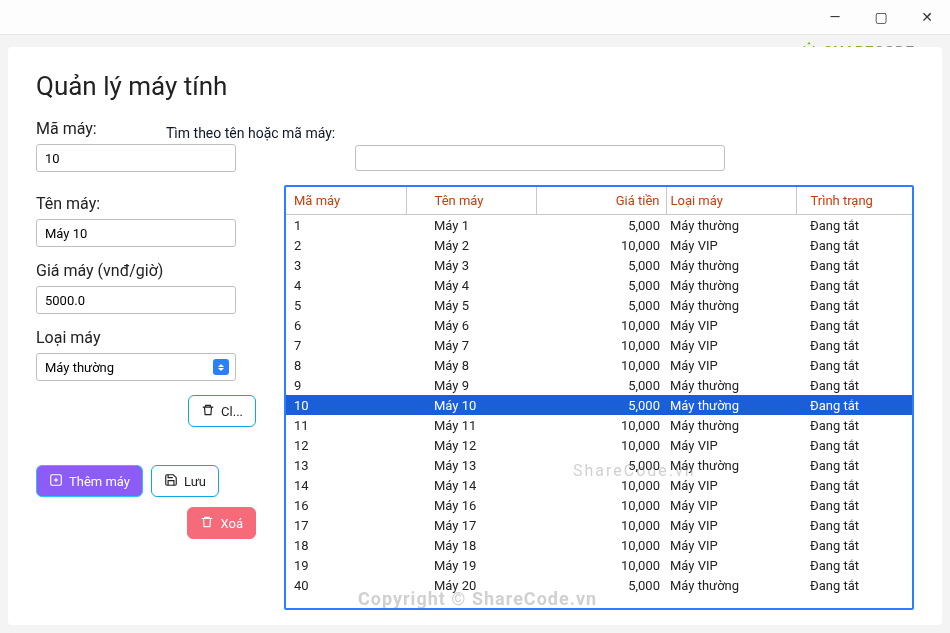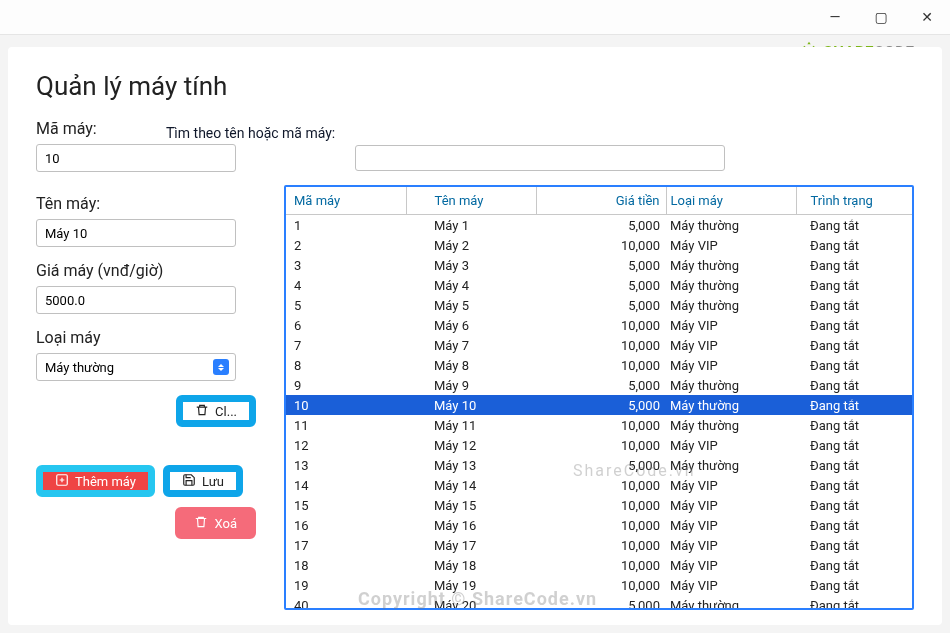--- a/index.html
+++ b/index.html
@@ -26,32 +26,32 @@
     .select-wrap { width: 200px; height: 28px; border: 1px solid #c0c0c0; border-radius: 3px; padding: 0 6px 0 8px; font-size: 13px; background: #fff; display: flex; align-items: center; justify-content: space-between; }
     .select-caret { width: 16px; height: 16px; border-radius: 3px; background: #2a7fff; display: flex; flex-direction: column; align-items: center; justify-content: center; gap: 1px; }
     .select-caret::before, .select-caret::after { content: ""; width: 0; height: 0; border-left: 3px solid transparent; border-right: 3px solid transparent; }
     .select-caret::before { border-bottom: 3px solid #fff; }
     .select-caret::after { border-top: 3px solid #fff; }
 
     .btn-row { display: flex; justify-content: flex-end; margin-top: 10px; }
     .btn-row2 { display: flex; gap: 8px; margin-top: 38px; }
     .btn-row3 { display: flex; justify-content: flex-end; margin-top: 10px; }
 
-    .btn { height: 32px; border-radius: 6px; border: 7px solid #0ea5e9; background: #fff; padding: 0 12px; font-size: 13px; display: inline-flex; align-items: center; gap: 6px; cursor: pointer; color: #222; }
-    .btn.primary { background: #ef4444; border-color: #26c6f0; color: #fff; }
+    .btn { height: 32px; border-radius: 6px; border: 1px solid #0ea5e9; background: #fff; padding: 0 12px; font-size: 13px; display: inline-flex; align-items: center; gap: 6px; cursor: pointer; color: #222; }
+    .btn.primary { background: #8b5cf6; border-color: #26c6f0; color: #fff; }
     .btn.danger { background: #f56b7a; border-color: #f56b7a; color: #fff; }
     .btn .ico { font-size: 14px; line-height: 1; }
 
     .search-row { display: flex; align-items: center; gap: 14px; margin-bottom: 14px; padding-left: 130px; }
     .search-row label { font-size: 14px; color: #0f172a; }
     .search-row input { width: 370px; height: 26px; border: 1px solid #c0c0c0; border-radius: 3px; padding: 0 8px; font-size: 13px; }
 
     .table-wrap { border: 2px solid #2a7fff; border-radius: 2px; height: 425px; overflow: hidden; background: #fff; }
     table { width: 100%; border-collapse: collapse; font-size: 13px; table-layout: fixed; }
-    thead th { border-bottom: 1px solid #c8c8c8; border-right: 1px solid #c8c8c8; padding: 6px 4px; font-weight: 400; color: #0369a1; text-align: center; background: #fff; }
+    thead th { border-bottom: 1px solid #c8c8c8; border-right: 1px solid #c8c8c8; padding: 6px 4px; font-weight: 400; color: #c2410c; text-align: center; background: #fff; }
     thead th:last-child { border-right: none; }
     tbody td { padding: 2.5px 6px; color: #222; white-space: nowrap; overflow: hidden; }
     tbody tr.selected { background: #1a5fd8; color: #fff; }
     tbody tr.selected td { color: #fff; }
     .c-id { width: 120px; text-align: left; padding-left: 8px; }
     .c-name { width: 130px; text-align: left; padding-left: 28px; }
     .c-price { width: 130px; text-align: right; padding-right: 6px; }
     .c-type { width: 130px; text-align: left; padding-left: 4px; }
     .c-status { text-align: left; padding-left: 14px; }
 
@@ -269,27 +269,20 @@
                 <td class="c-status">Đang tắt</td>
               </tr>
               <tr>
                 <td class="c-id">14</td>
                 <td class="c-name">Máy 14</td>
                 <td class="c-price">10,000</td>
                 <td class="c-type">Máy VIP</td>
                 <td class="c-status">Đang tắt</td>
               </tr>
               <tr>
-                <td class="c-id">15</td>
-                <td class="c-name">Máy 15</td>
-                <td class="c-price">10,000</td>
-                <td class="c-type">Máy VIP</td>
-                <td class="c-status">Đang tắt</td>
-              </tr>
-              <tr>
                 <td class="c-id">16</td>
                 <td class="c-name">Máy 16</td>
                 <td class="c-price">10,000</td>
                 <td class="c-type">Máy VIP</td>
                 <td class="c-status">Đang tắt</td>
               </tr>
               <tr>
                 <td class="c-id">17</td>
                 <td class="c-name">Máy 17</td>
                 <td class="c-price">10,000</td>

